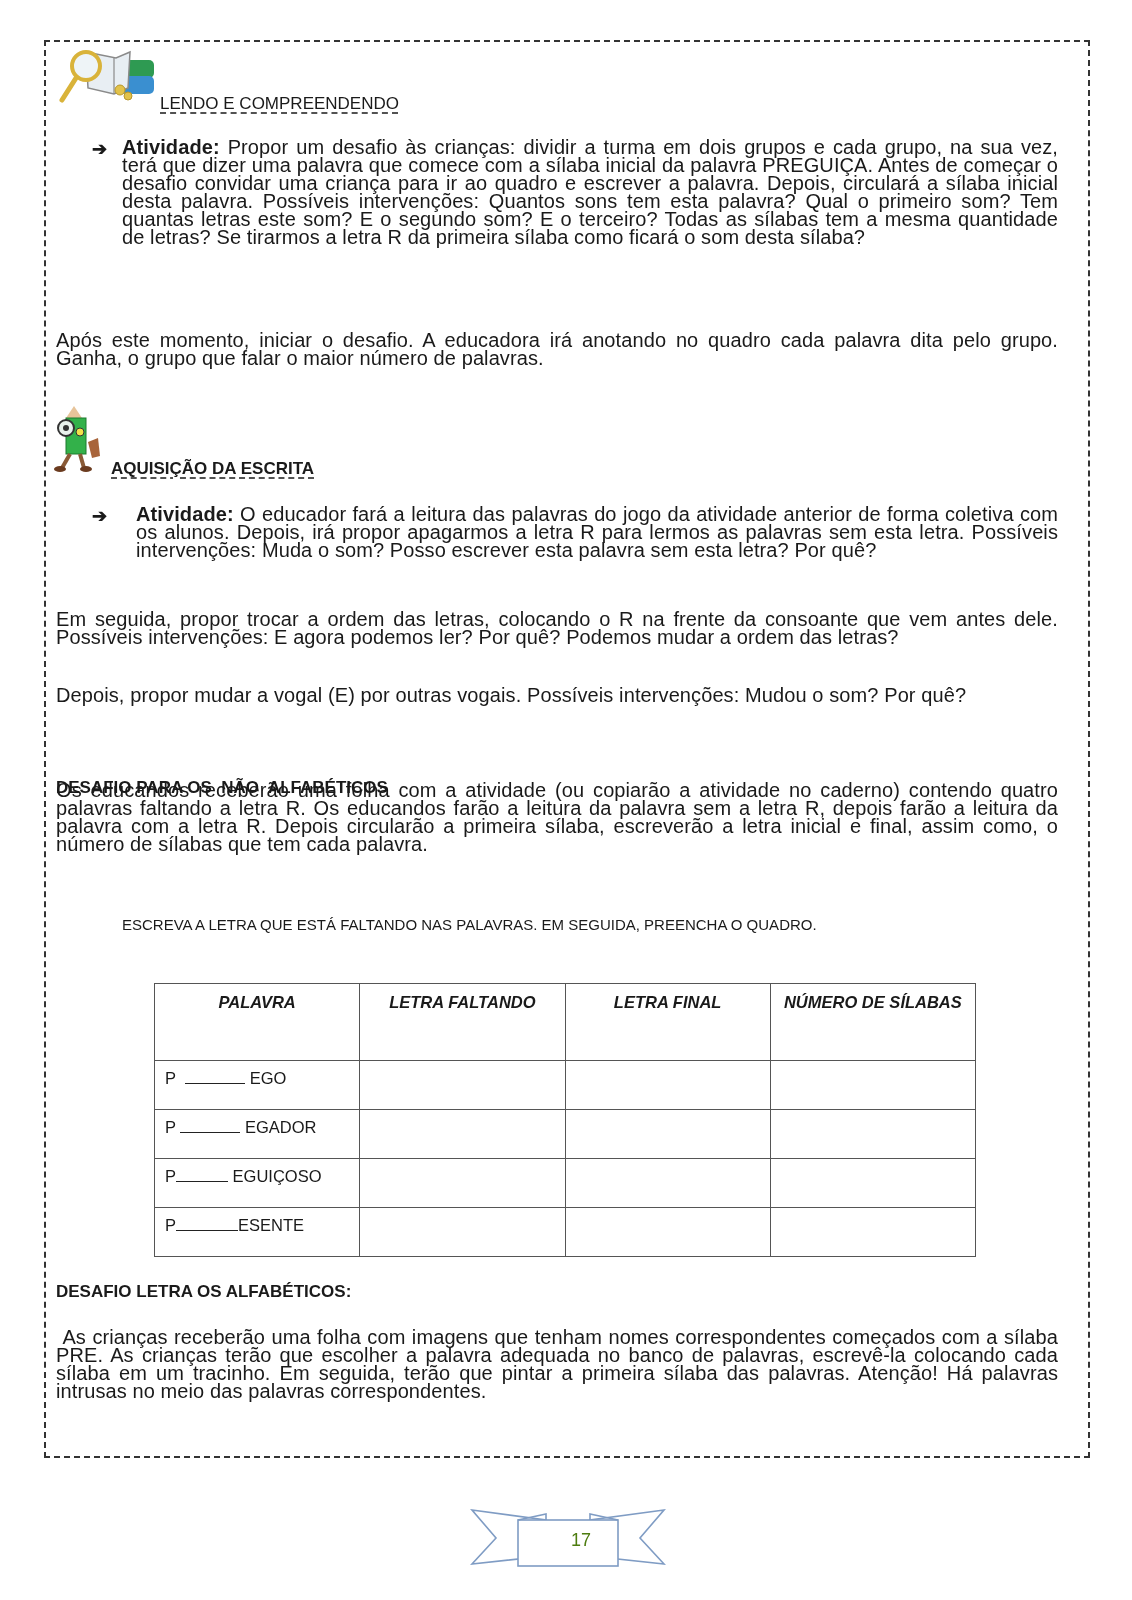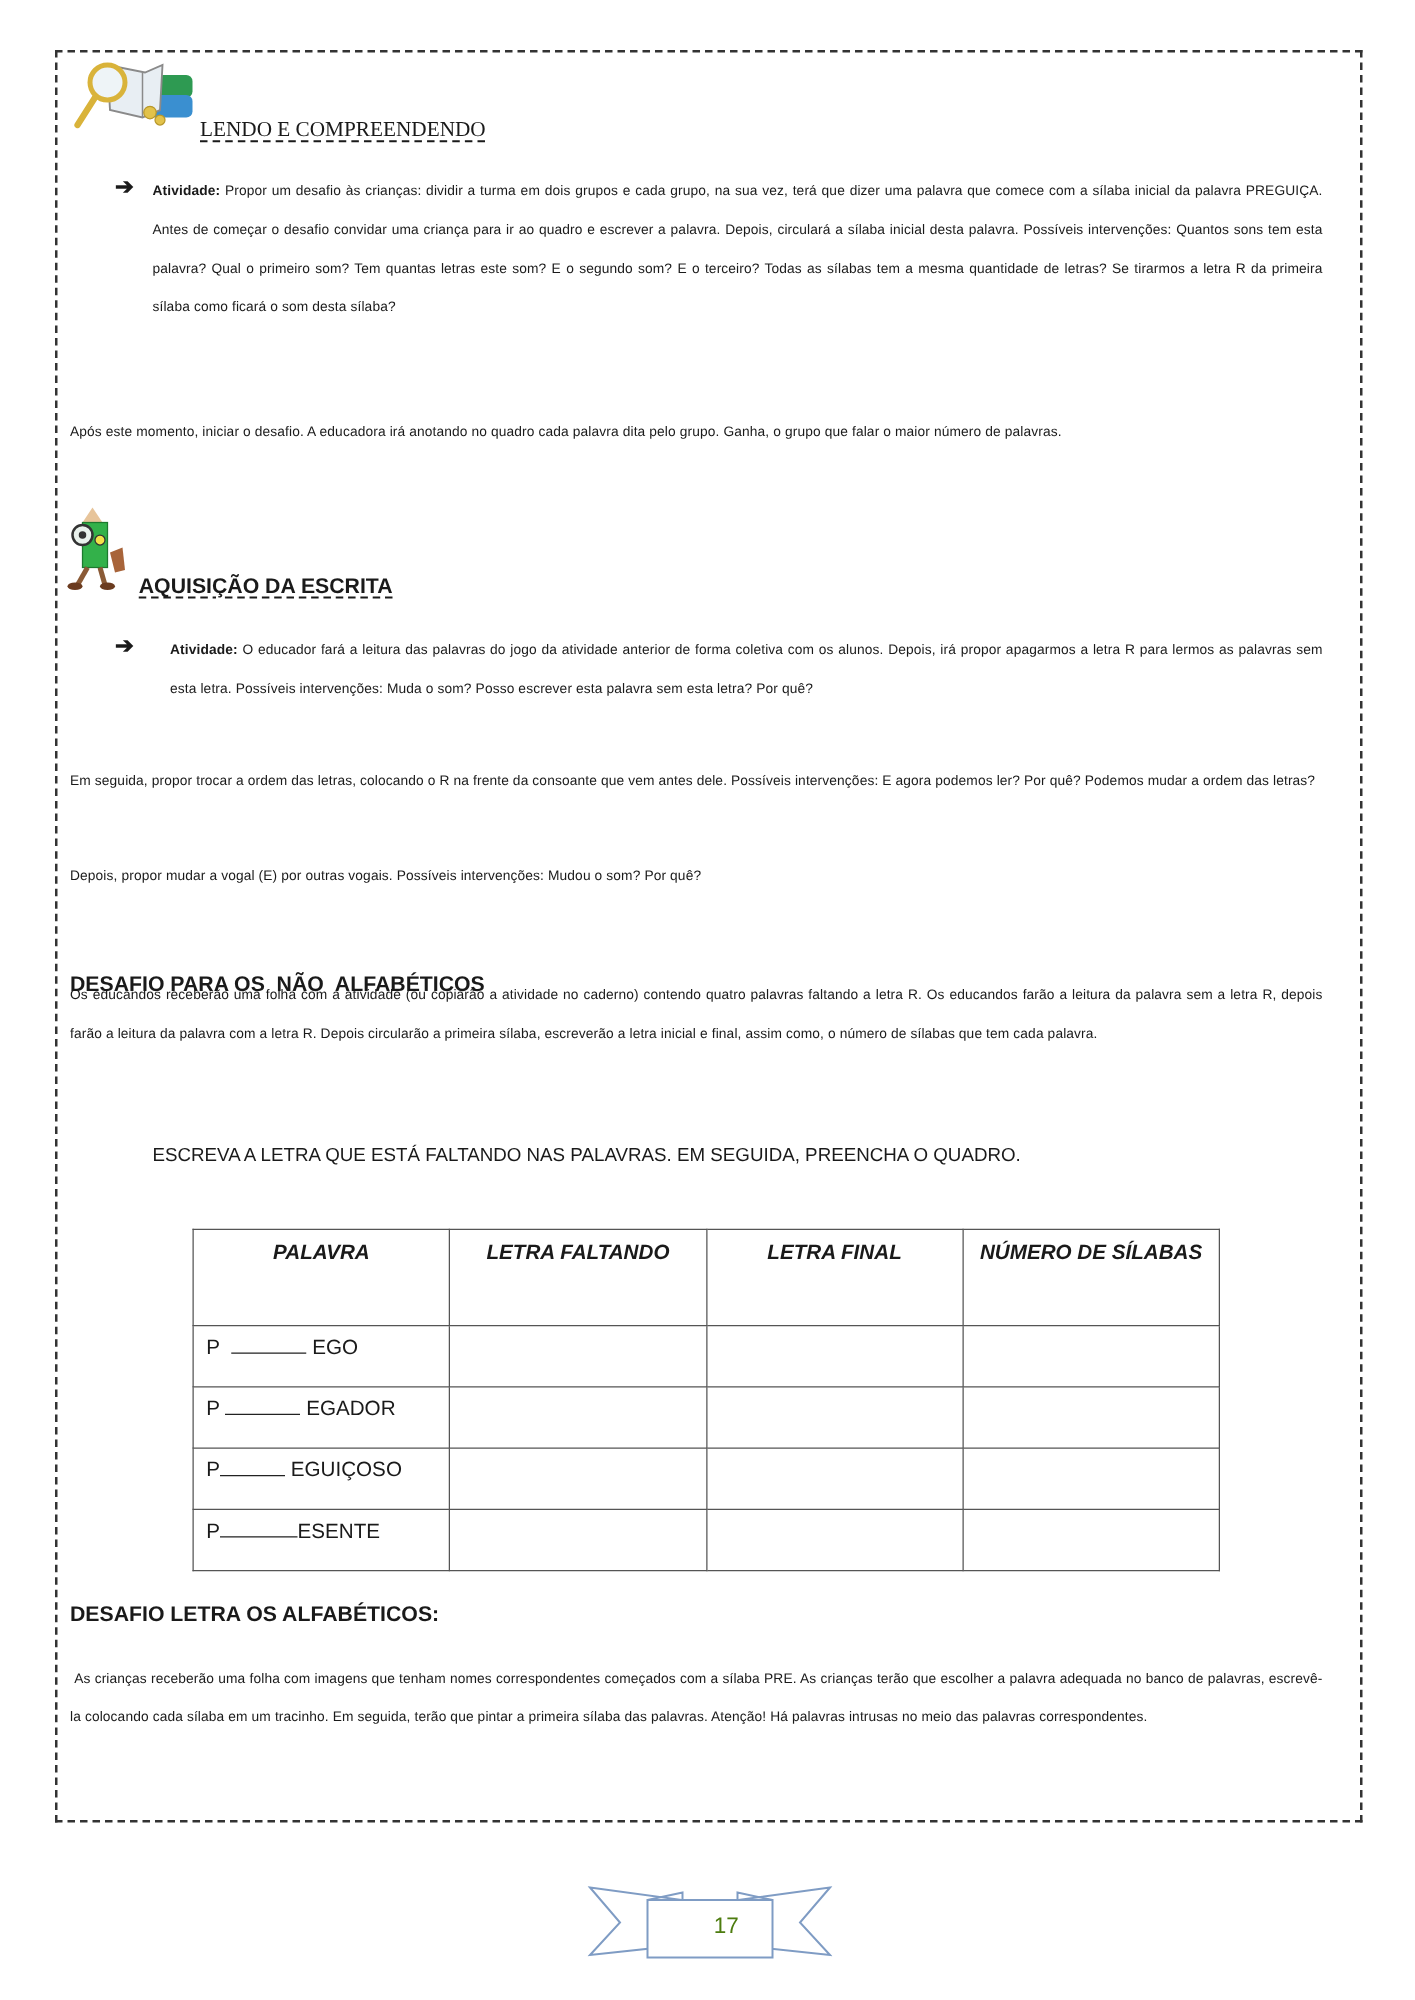--- a/index.html
+++ b/index.html
@@ -2,22 +2,22 @@
 <html><head>
 <meta charset="utf-8">
 <style>
   html, body { margin: 0; padding: 0; background: #ffffff; }
   body { width: 1132px; height: 1600px; position: relative; font-family: "Liberation Sans", sans-serif; color: #1a1a1a; overflow: hidden; }
   .frame {
     position: absolute; left: 44px; top: 40px; width: 1046px; height: 1418px;
     border: 2px dashed #333; box-sizing: border-box;
   }
   .abs { position: absolute; }
-  .txt { font-size: 11px; line-height: 31px; text-align: justify; letter-spacing: 0.1px; }
-  .heading-link { font-size: 17px; text-decoration: underline; text-decoration-style: dashed; text-underline-offset: 4px; font-family: Liberation Serif, serif; }
+  .txt { font-size: 20px; line-height: 18px; text-align: justify; letter-spacing: 0.1px; }
+  .heading-link { font-size: 17px; text-decoration: underline; text-decoration-style: dashed; text-underline-offset: 4px; }
   .heading-bold { font-size: 17px; font-weight: bold; }
   .arrow { font-weight: bold; font-size: 18px; position: absolute; left: 0; top: 0; }
   .bold { font-weight: bold; }
   table.quadro { position: absolute; left: 154px; top: 983px; border-collapse: collapse; width: 822px; }
   table.quadro td, table.quadro th {
     border: 1.5px solid #555; font-size: 16.5px; vertical-align: top; padding: 4px 10px;
   }
   table.quadro th { font-style: italic; font-weight: bold; text-align: center; height: 68px; line-height: 29px; width: 25%; }
   table.quadro td { height: 40px; line-height: 26px; margin-left: 12px; }
   .blank { display: inline-block; border-bottom: 1.5px solid #222; height: 14px; vertical-align: baseline; }

